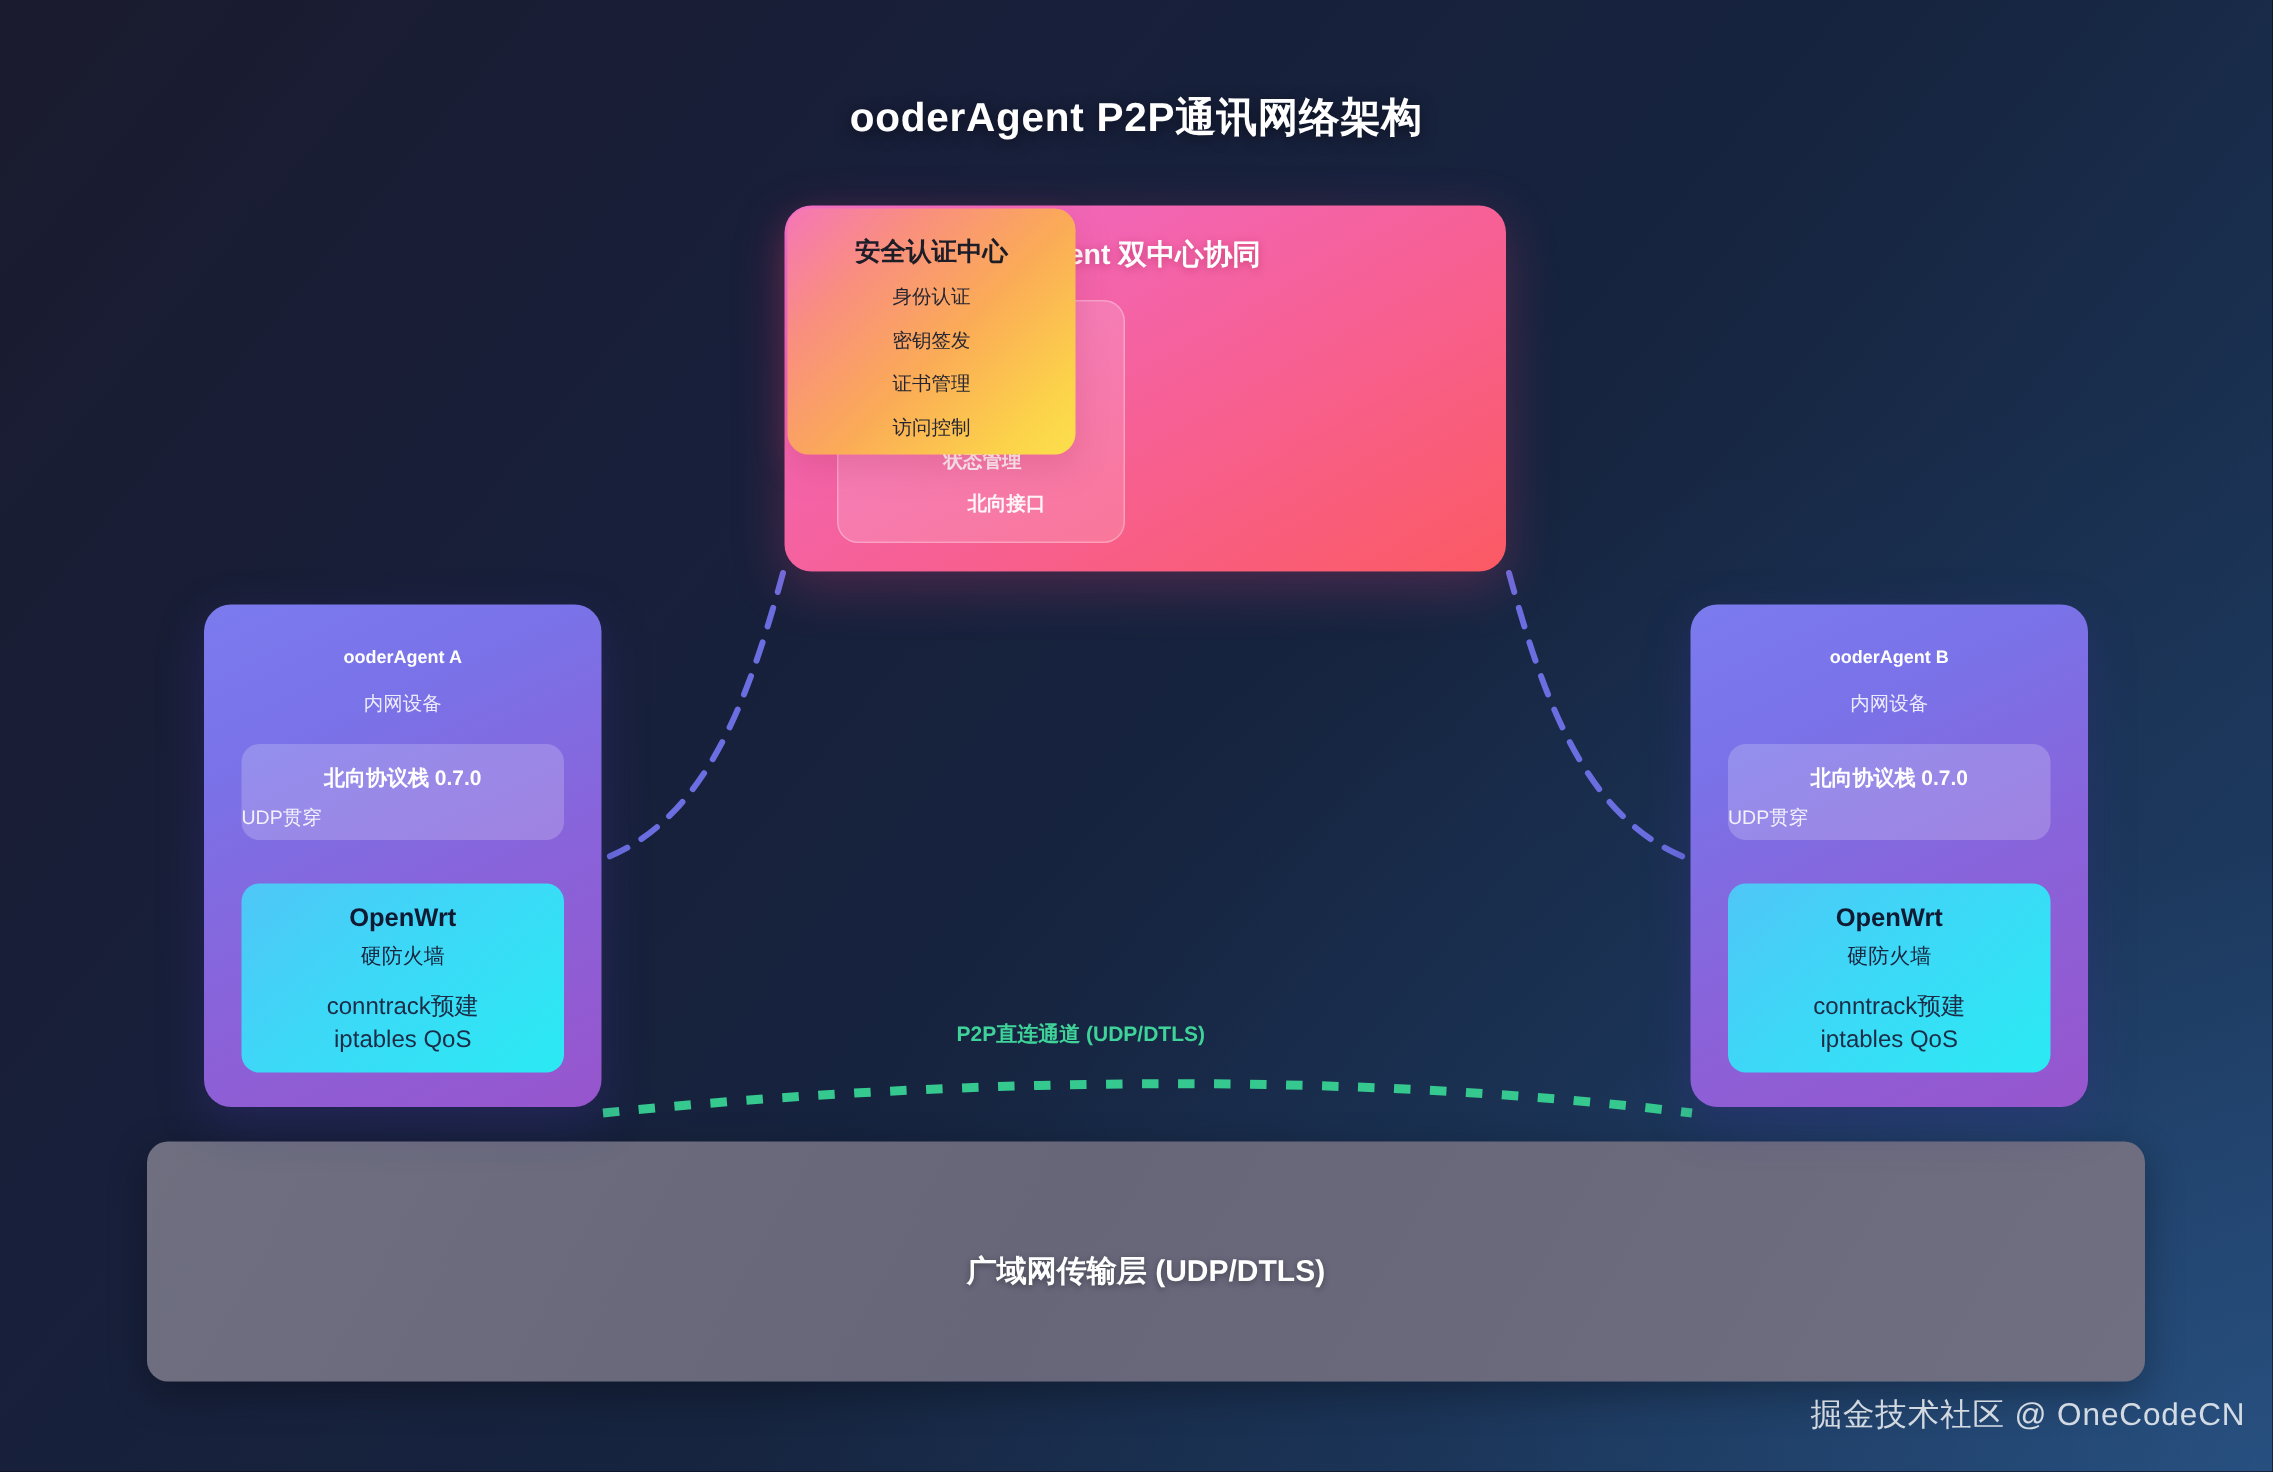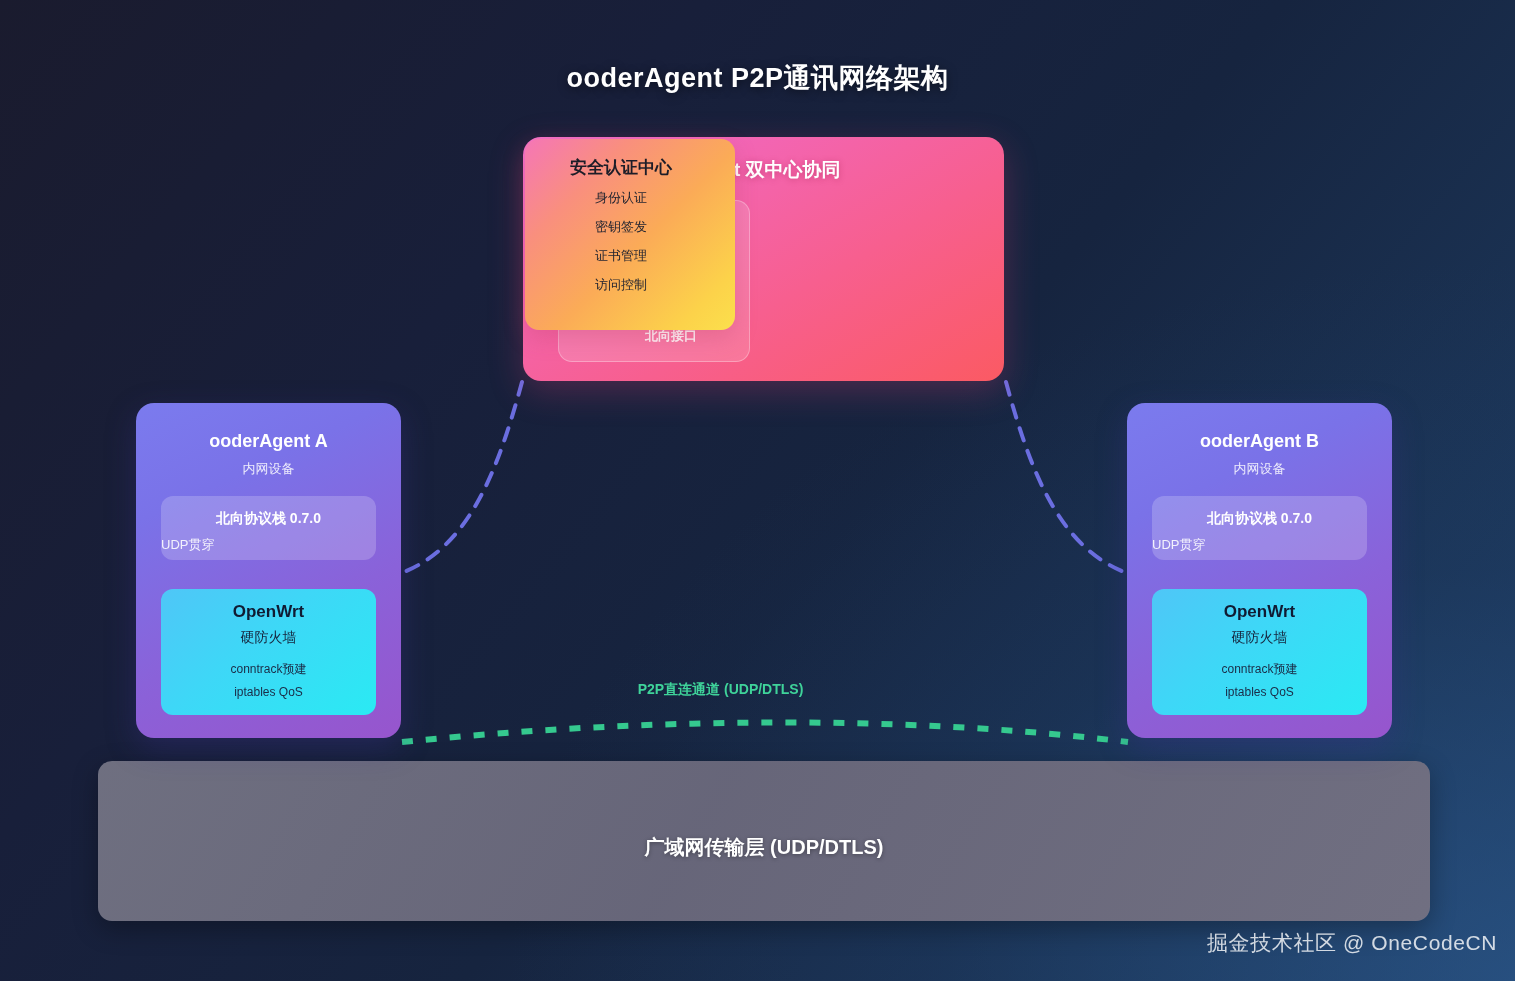--- a/index.html
+++ b/index.html
@@ -100,26 +100,25 @@
     margin-bottom: 11px;
     font-weight: bold;
   }
   #hub-inner-list .row:last-child { margin-bottom: 0; padding-left: 32px; }
 
   
   #security-card {
     left: 525px;
     top: 139px;
     width: 192px;
-    height: 191px;
+    height: 164px;
     border-radius: 14px;
     background: linear-gradient(135deg, #f576b7 0%, #f98f7e 26%, #fbab57 55%, #fcd24a 85%, #fbe04c 100%);
     box-shadow: 0 8px 22px rgba(180,60,90,0.25);
     z-index: 4;
-    padding-left: 18px;
   }
   #security-card .sc-title {
     position: absolute;
     left: 0; top: 17px;
     width: 192px;
     text-align: center;
     font-size: 17px;
     font-weight: bold;
     color: #1d1d28;
   }
@@ -145,21 +144,21 @@
     box-shadow: 0 10px 30px rgba(60,50,140,0.35);
     z-index: 3;
   }
   #agent-a { left: 136px; top: 403px; }
   #agent-b { left: 1127px; top: 403px; }
   .agent-title {
     position: absolute;
     left: 0; top: 28px;
     width: 265px;
     text-align: center;
-    font-size: 18px;
+    font-size: 12px;
     font-weight: bold;
     color: #ffffff;
   }
   .agent-sub {
     position: absolute;
     left: 0; top: 57px;
     width: 265px;
     text-align: center;
     font-size: 13px;
     color: rgba(255,255,255,0.86);
@@ -216,21 +215,21 @@
     width: 215px;
     text-align: center;
     font-size: 14px;
     color: #16243c;
   }
   .os-feat {
     position: absolute;
     left: 0;
     width: 215px;
     text-align: center;
-    font-size: 12px;
+    font-size: 16px;
     color: #1b2c47;
   }
   .os-feat.f1 { top: 72px; }
   .os-feat.f2 { top: 96px; }
 
   
   #p2p-label {
     left: 0;
     top: 681px;
     width: 1441px;

